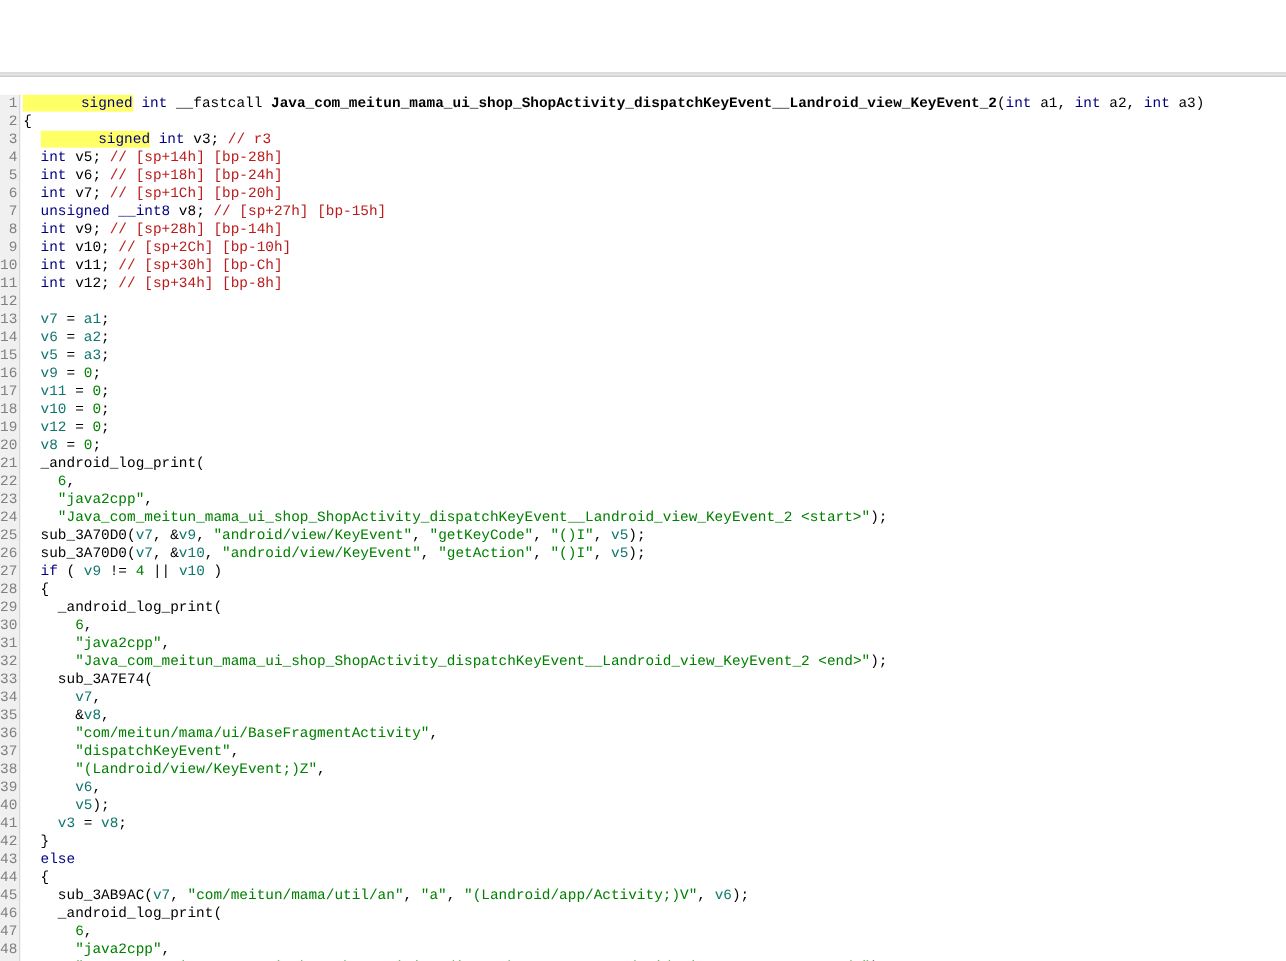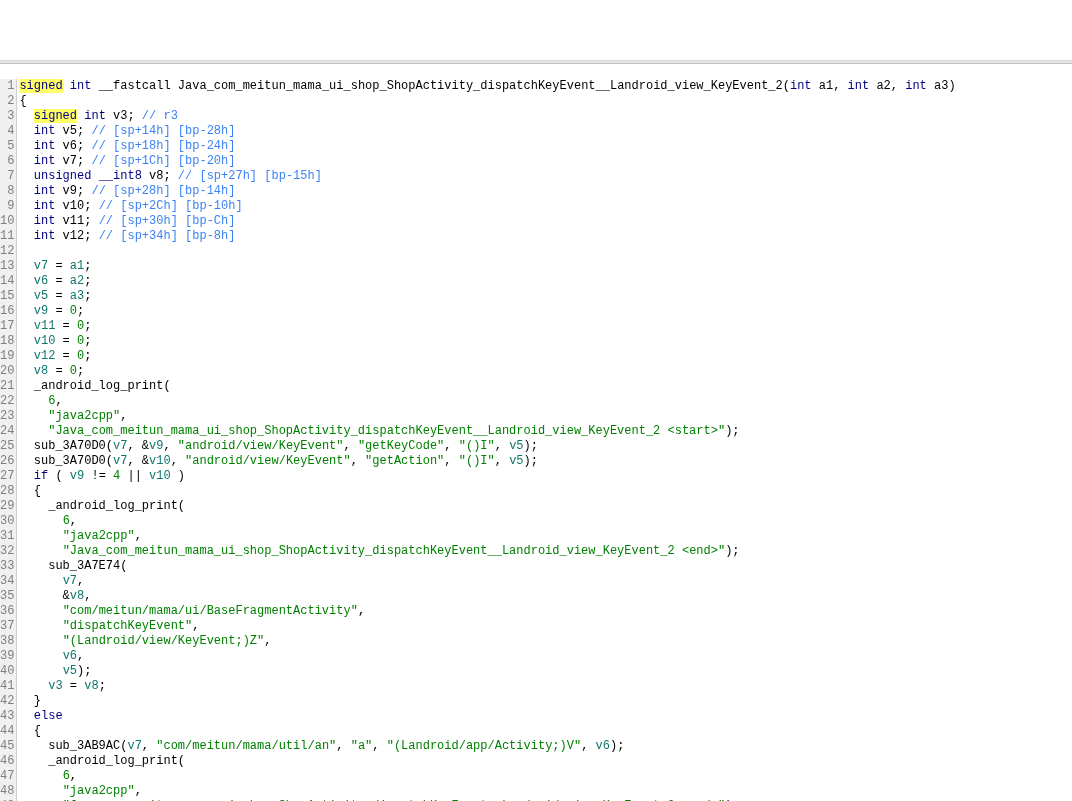--- a/index.html
+++ b/index.html
@@ -24,27 +24,27 @@
     border-right: 1px solid #d0d0d0;
     min-width: 14px;
   }
   .code-area {
     padding-left: 2px;
     flex: 1;
     background: #ffffff;
   }
   .line { height: 15px; }
   .kw { color: #000080; }
-  .comment { color: #3b82f6; }
+  .comment { color: #b91c1c; }
   .str { color: #008000; } 
   .num { color: #008000; }
   .var { color: #0f766e; }
   .punct { color: #000000; }
-  .hl { background: #ffff66; }
-  .fn-name { color: #000000; }
+  .hl { background: #ffff66; padding-left: 48px; }
+  .fn-name { color: #000000; font-weight: bold; }
   .scrollbar-top {
     height: 4px;
     background: linear-gradient(#d8d8d8, #e8e8e8);
     border-bottom: 1px solid #c0c0c0;
   }
 </style>
 </head>
 <body>
 
 

